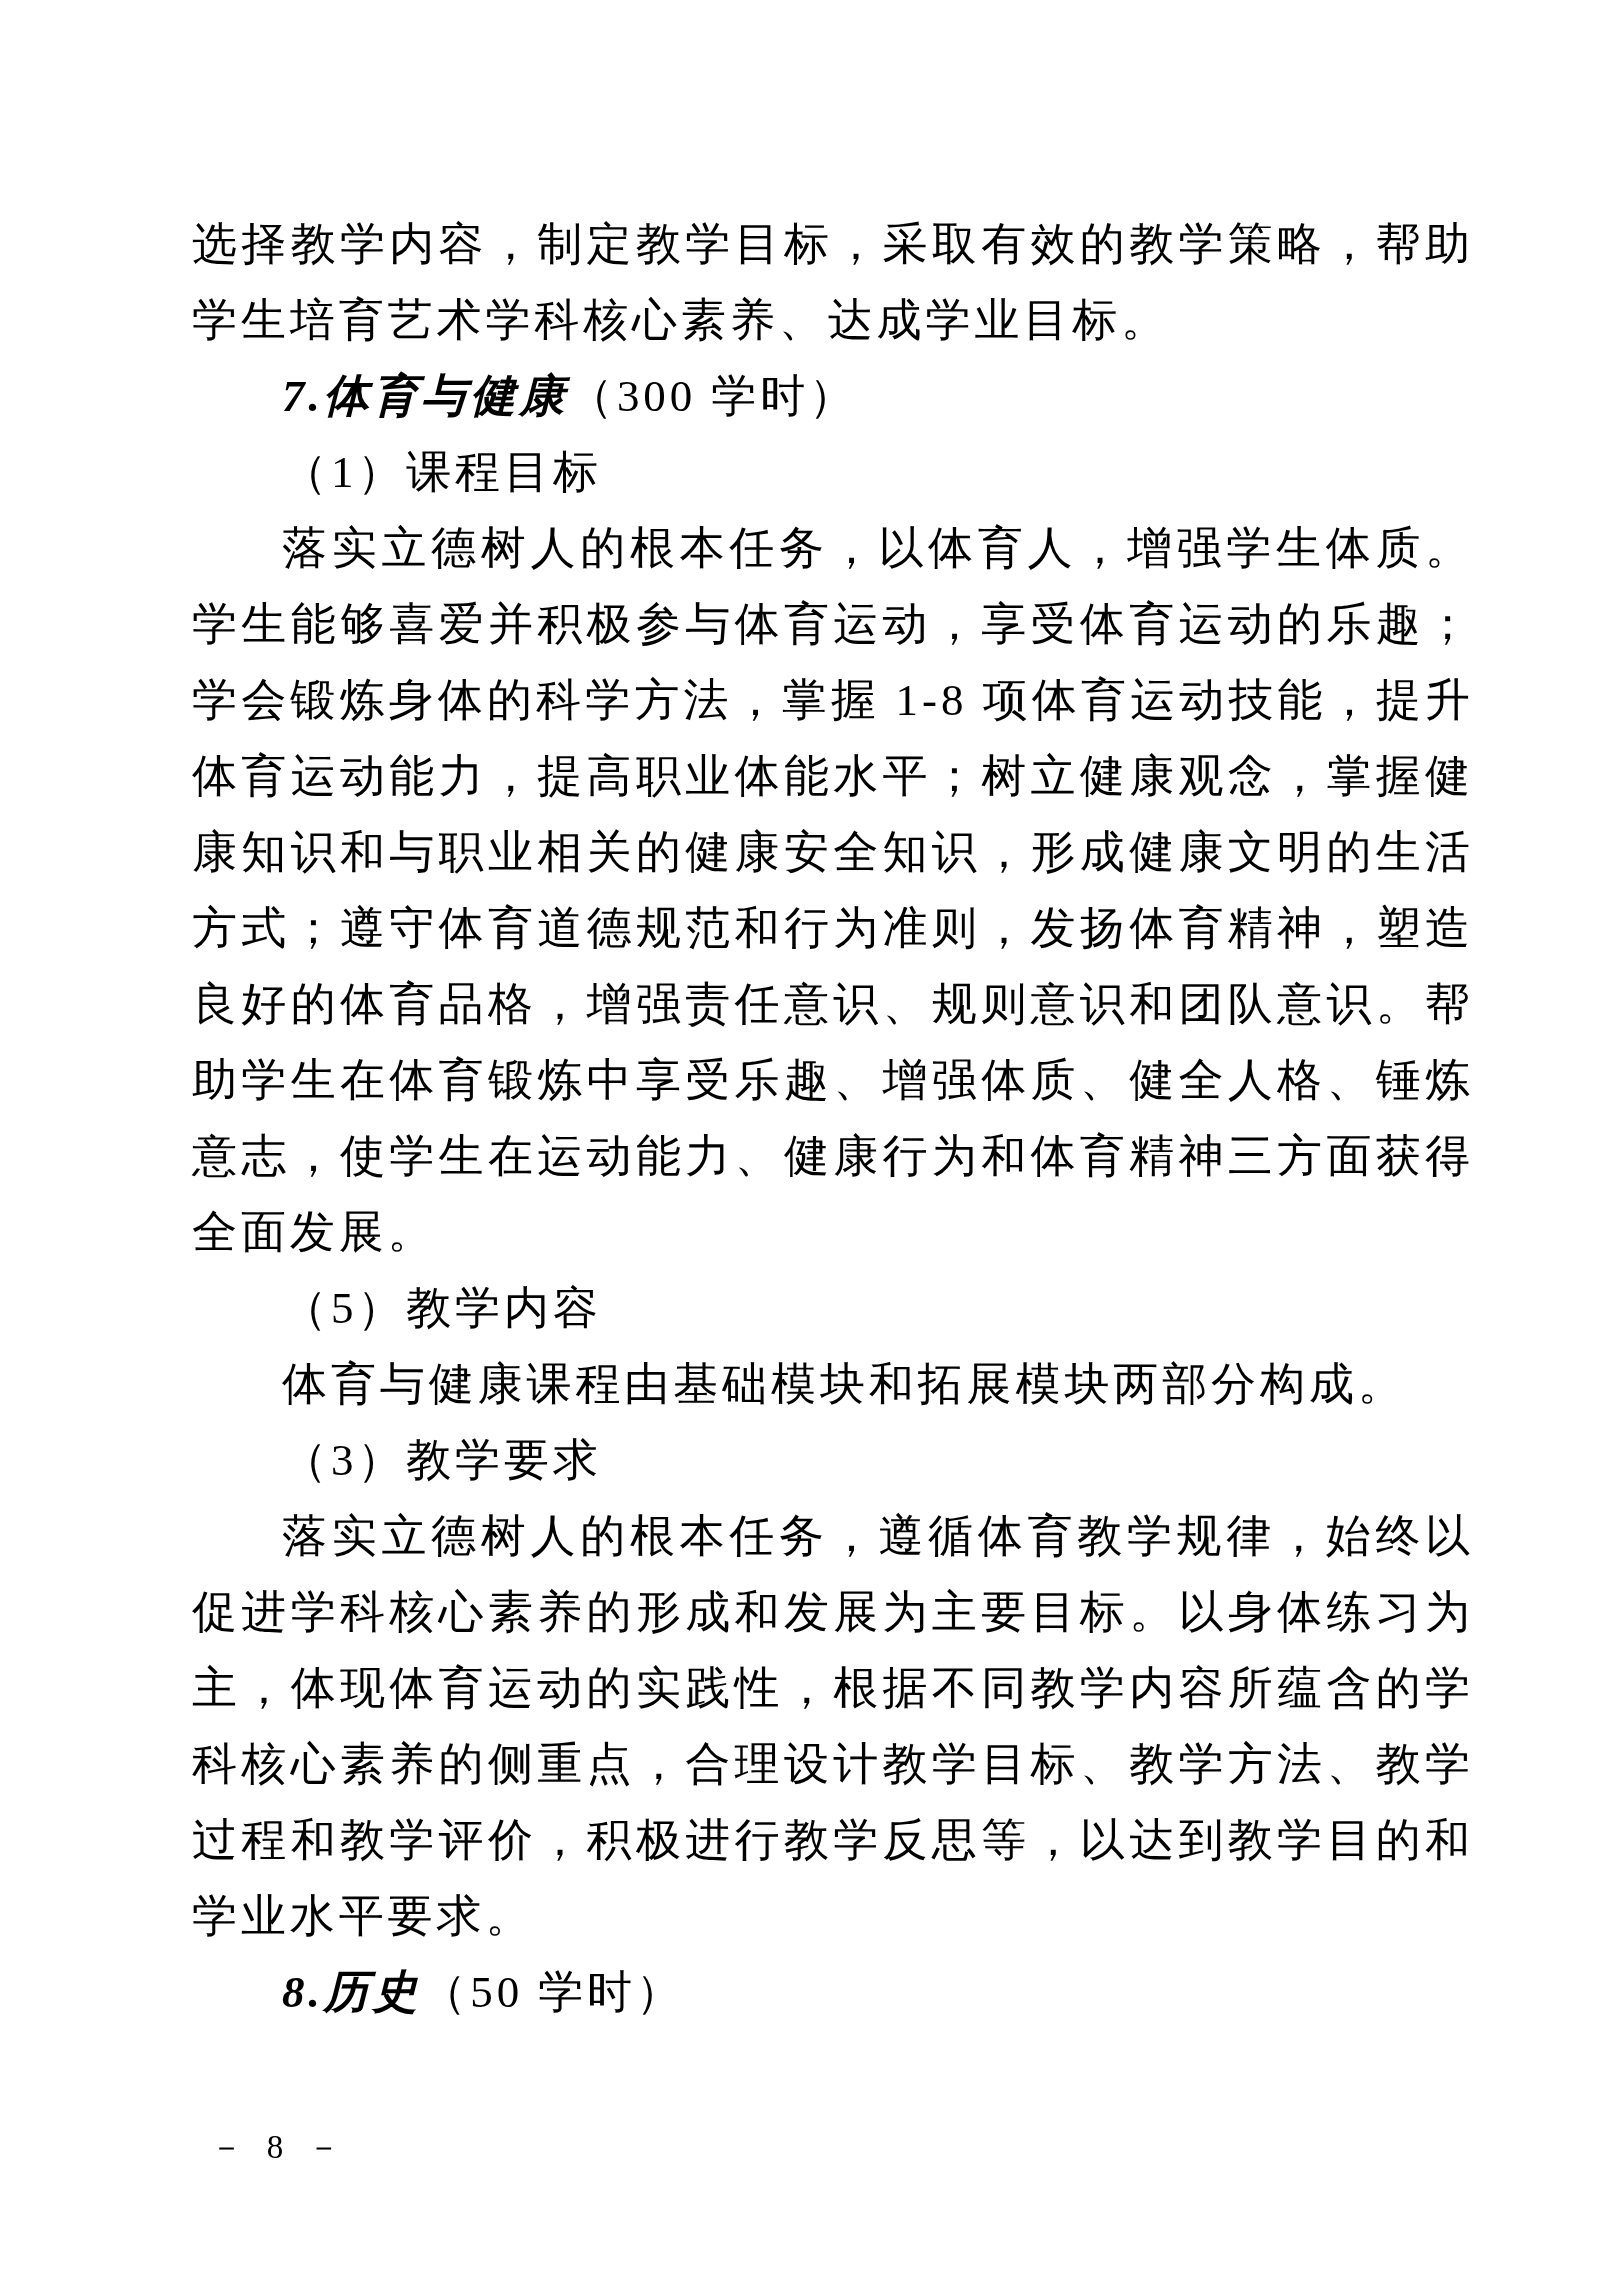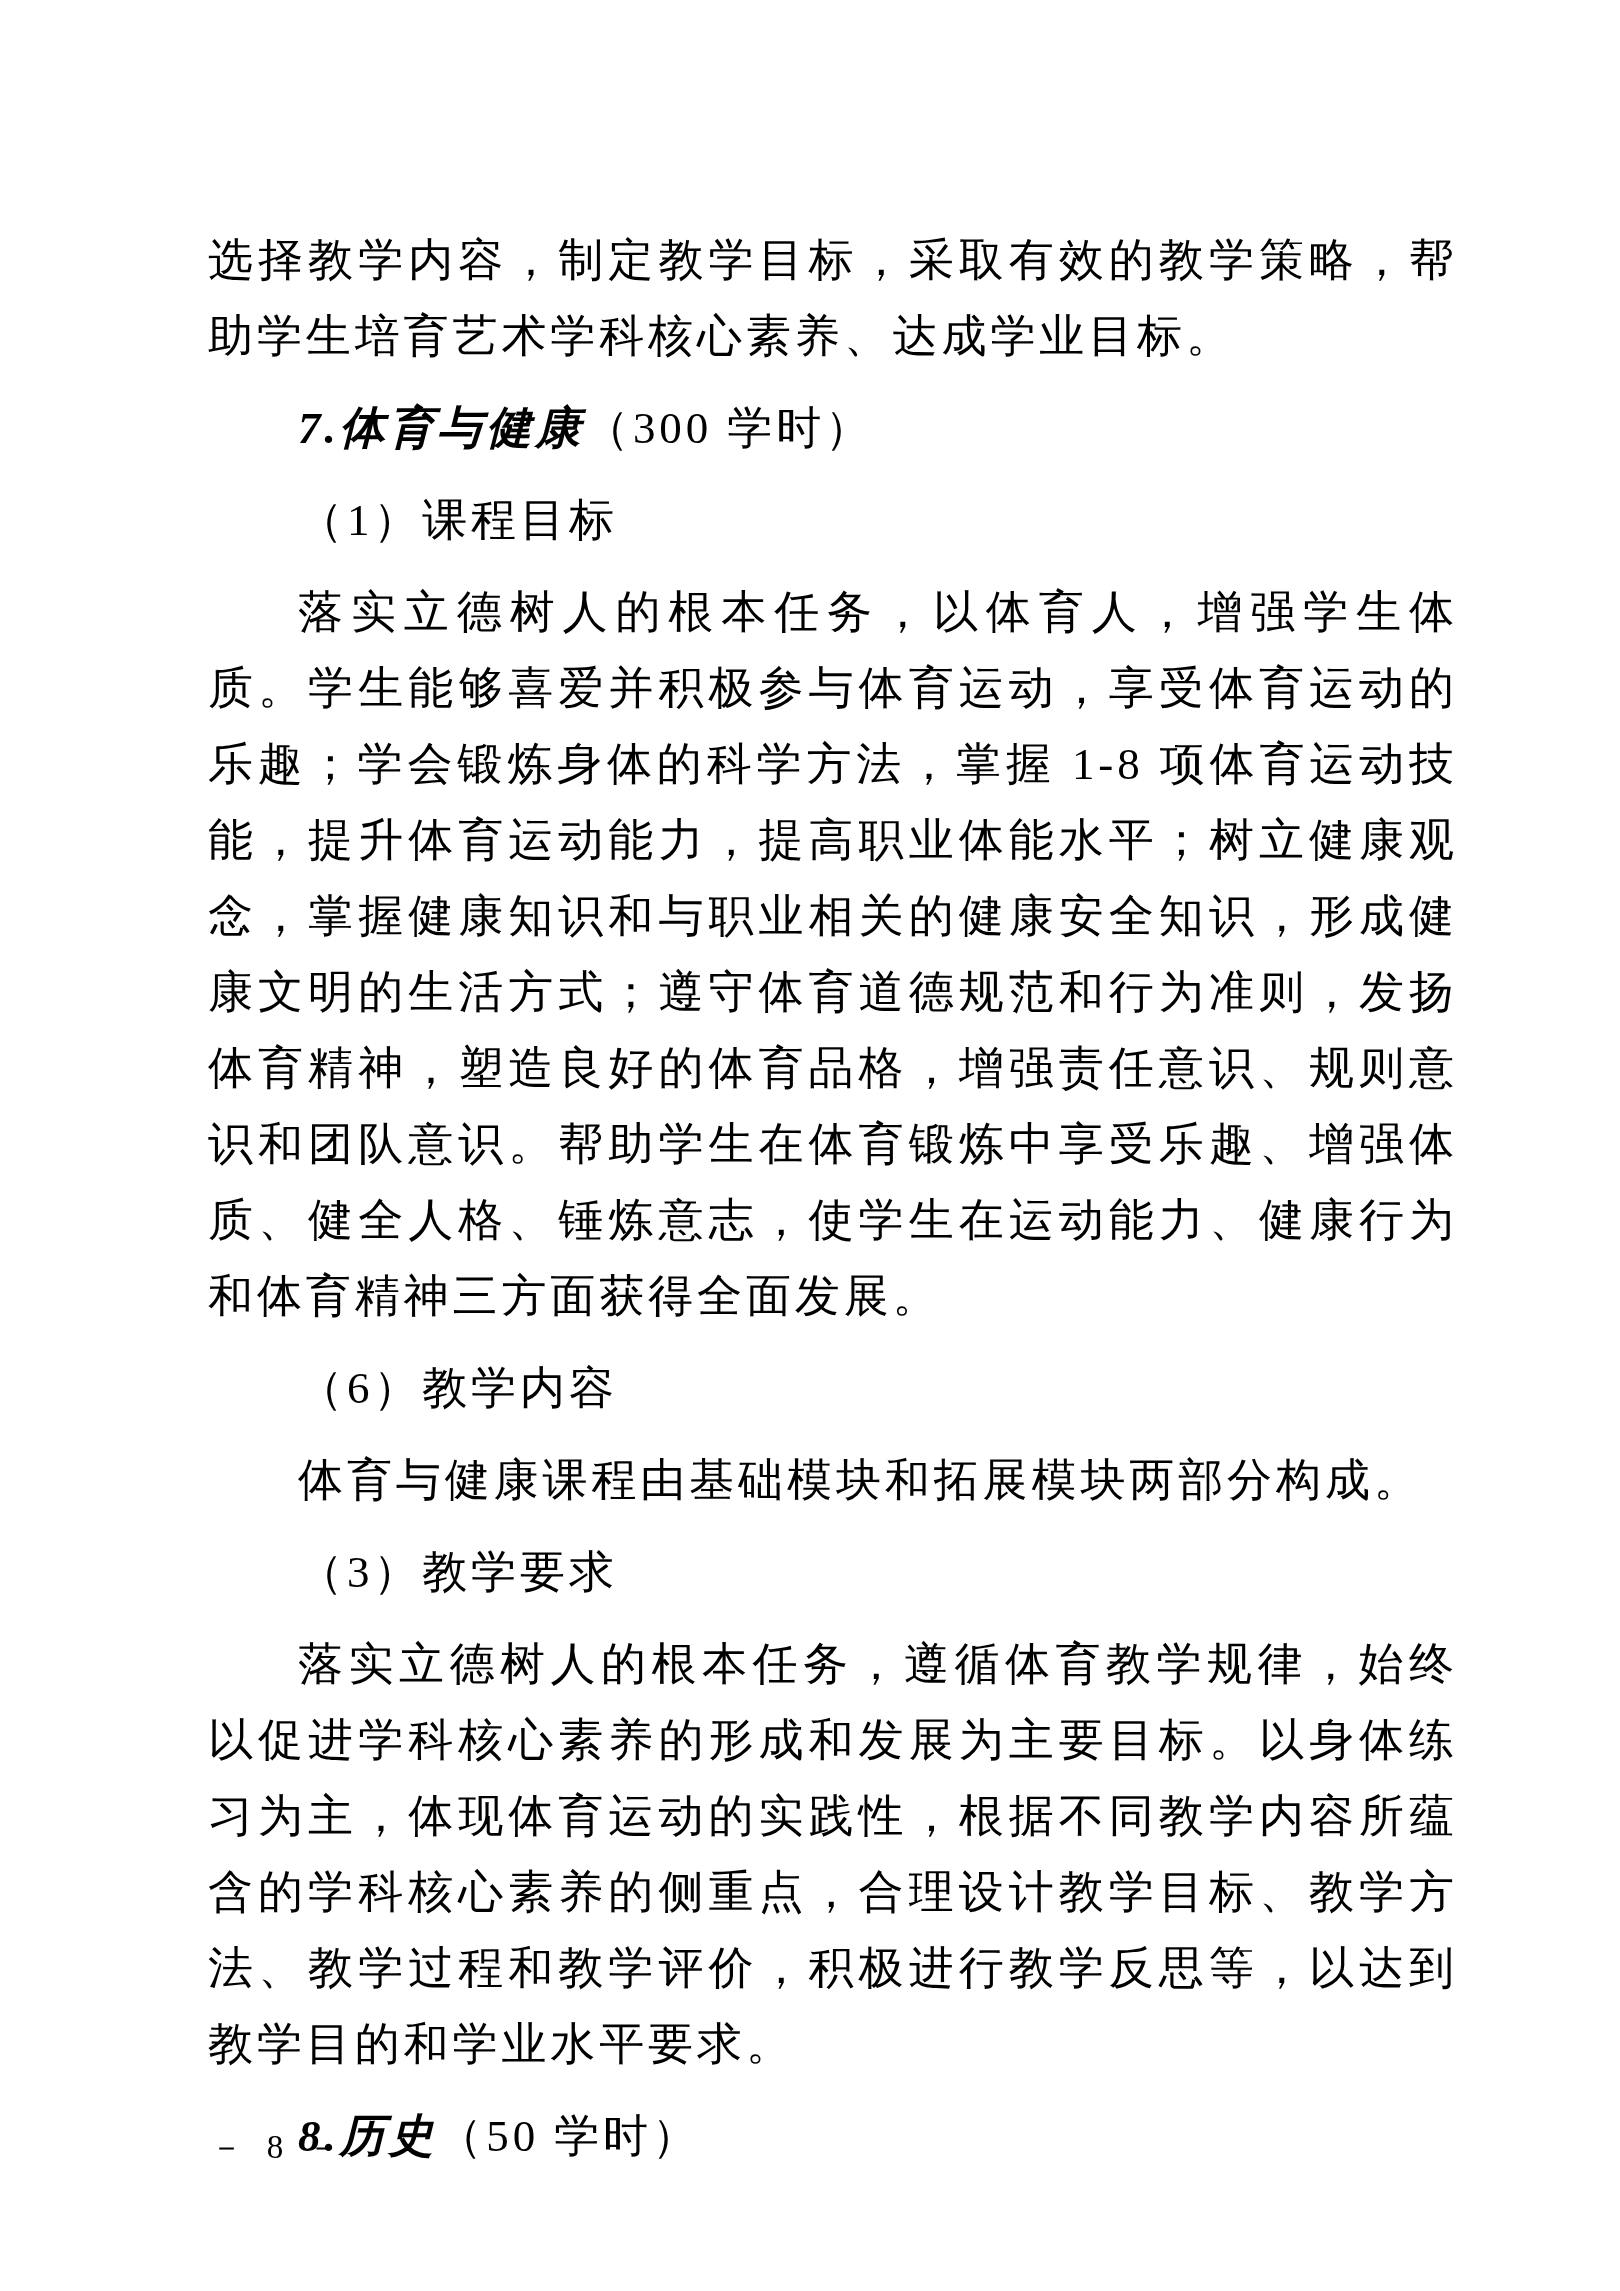--- a/index.html
+++ b/index.html
@@ -21,21 +21,21 @@
     left: 192px;
     top: 206px;
     width: 1282px;
     font-size: 45px;
     line-height: 76px;
     letter-spacing: 3.9px;
     text-align: justify;
     text-justify: inter-ideograph;
   }
   .content p {
-    margin: 16px;
+    margin: 0;
     padding: 0;
   }
   .indent {
     text-indent: 2em;
   }
   .bold {
     font-weight: bold;
     font-style: italic;
   }
   .footer {
@@ -55,21 +55,21 @@
   <div class="content">
 
     <p>选择教学内容，制定教学目标，采取有效的教学策略，帮助学生培育艺术学科核心素养、达成学业目标。</p>
 
     <p class="indent"><span class="bold">7.体育与健康</span><span>（300 学时）</span></p>
 
     <p class="indent">（1）课程目标</p>
 
     <p class="indent">落实立德树人的根本任务，以体育人，增强学生体质。学生能够喜爱并积极参与体育运动，享受体育运动的乐趣；学会锻炼身体的科学方法，掌握 1-8 项体育运动技能，提升体育运动能力，提高职业体能水平；树立健康观念，掌握健康知识和与职业相关的健康安全知识，形成健康文明的生活方式；遵守体育道德规范和行为准则，发扬体育精神，塑造良好的体育品格，增强责任意识、规则意识和团队意识。帮助学生在体育锻炼中享受乐趣、增强体质、健全人格、锤炼意志，使学生在运动能力、健康行为和体育精神三方面获得全面发展。</p>
 
-    <p class="indent">（6）教学内容</p>
+    <p class="indent">（5）教学内容</p>
 
     <p class="indent">体育与健康课程由基础模块和拓展模块两部分构成。</p>
 
     <p class="indent">（3）教学要求</p>
 
     <p class="indent">落实立德树人的根本任务，遵循体育教学规律，始终以促进学科核心素养的形成和发展为主要目标。以身体练习为主，体现体育运动的实践性，根据不同教学内容所蕴含的学科核心素养的侧重点，合理设计教学目标、教学方法、教学过程和教学评价，积极进行教学反思等，以达到教学目的和学业水平要求。</p>
 
     <p class="indent"><span class="bold">8.历史</span><span>（50 学时）</span></p>
 
   </div>

